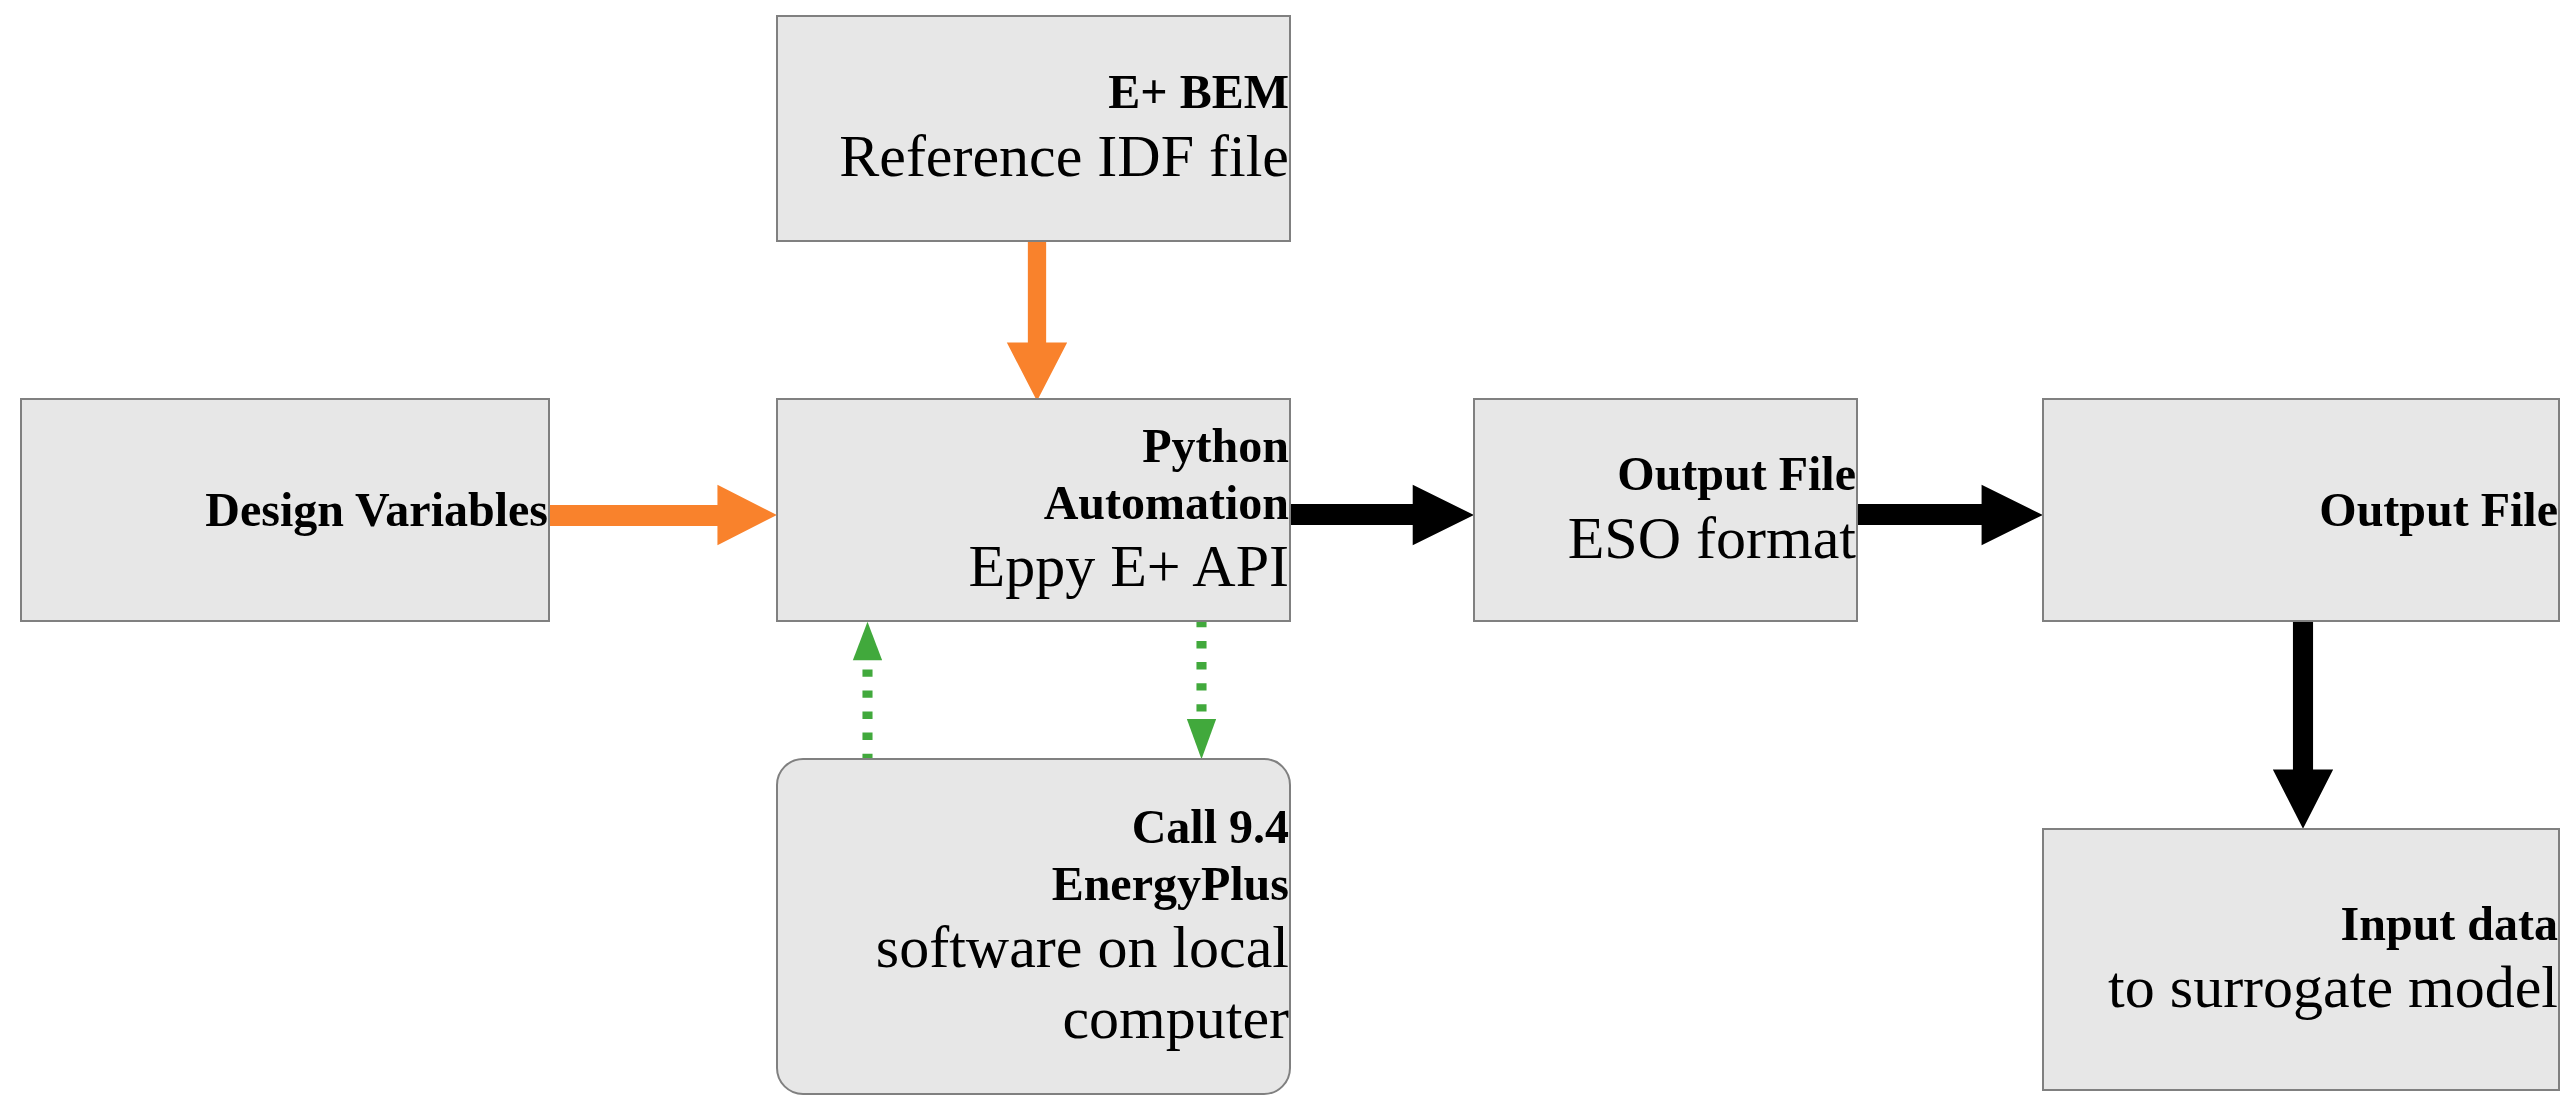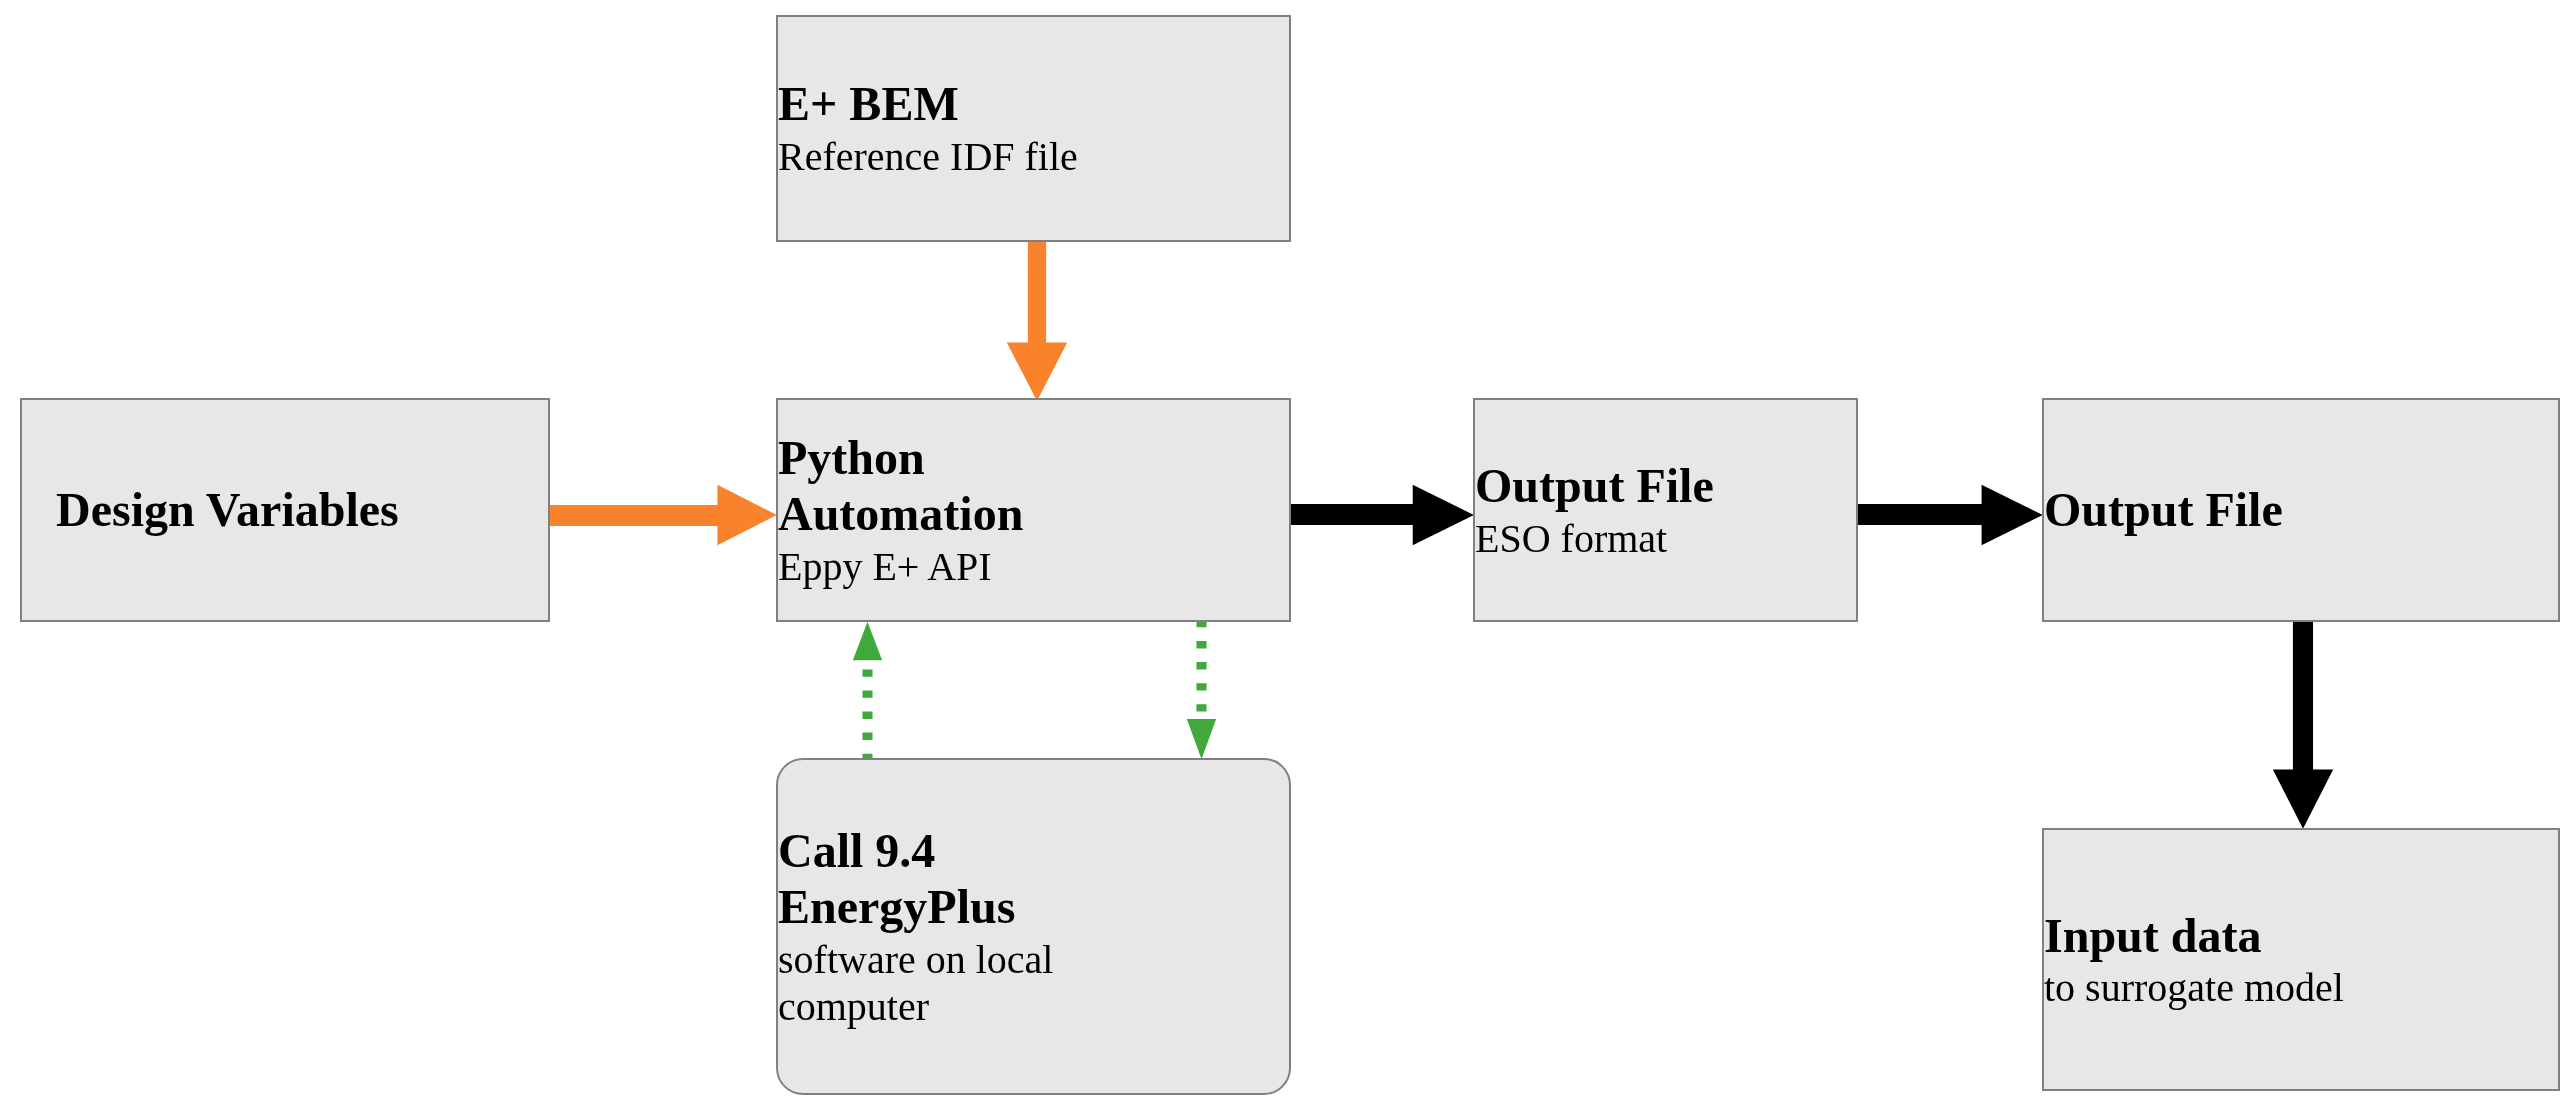--- a/index.html
+++ b/index.html
@@ -17,35 +17,35 @@
     background: #ffffff;
     overflow: hidden;
   }
   .node {
     position: absolute;
     box-sizing: border-box;
     background: #e7e7e7;
     border: 2.8px solid #808080;
     display: flex;
     flex-direction: column;
-    align-items: flex-start;
+    align-items: flex-end;
     justify-content: center;
     text-align: center;
     color: #000000;
     line-height: 1.18;
     z-index: 3;
   }
   .node .title {
     font-weight: bold;
     font-size: 48px;
     letter-spacing: 0px;
   }
   .node .subtitle {
     font-weight: normal;
-    font-size: 40px;
+    font-size: 60px;
   }
   .arrow {
     position: absolute;
     z-index: 2;
   }
   .arrow svg {
     display: block;
     overflow: visible;
   }
 </style>

